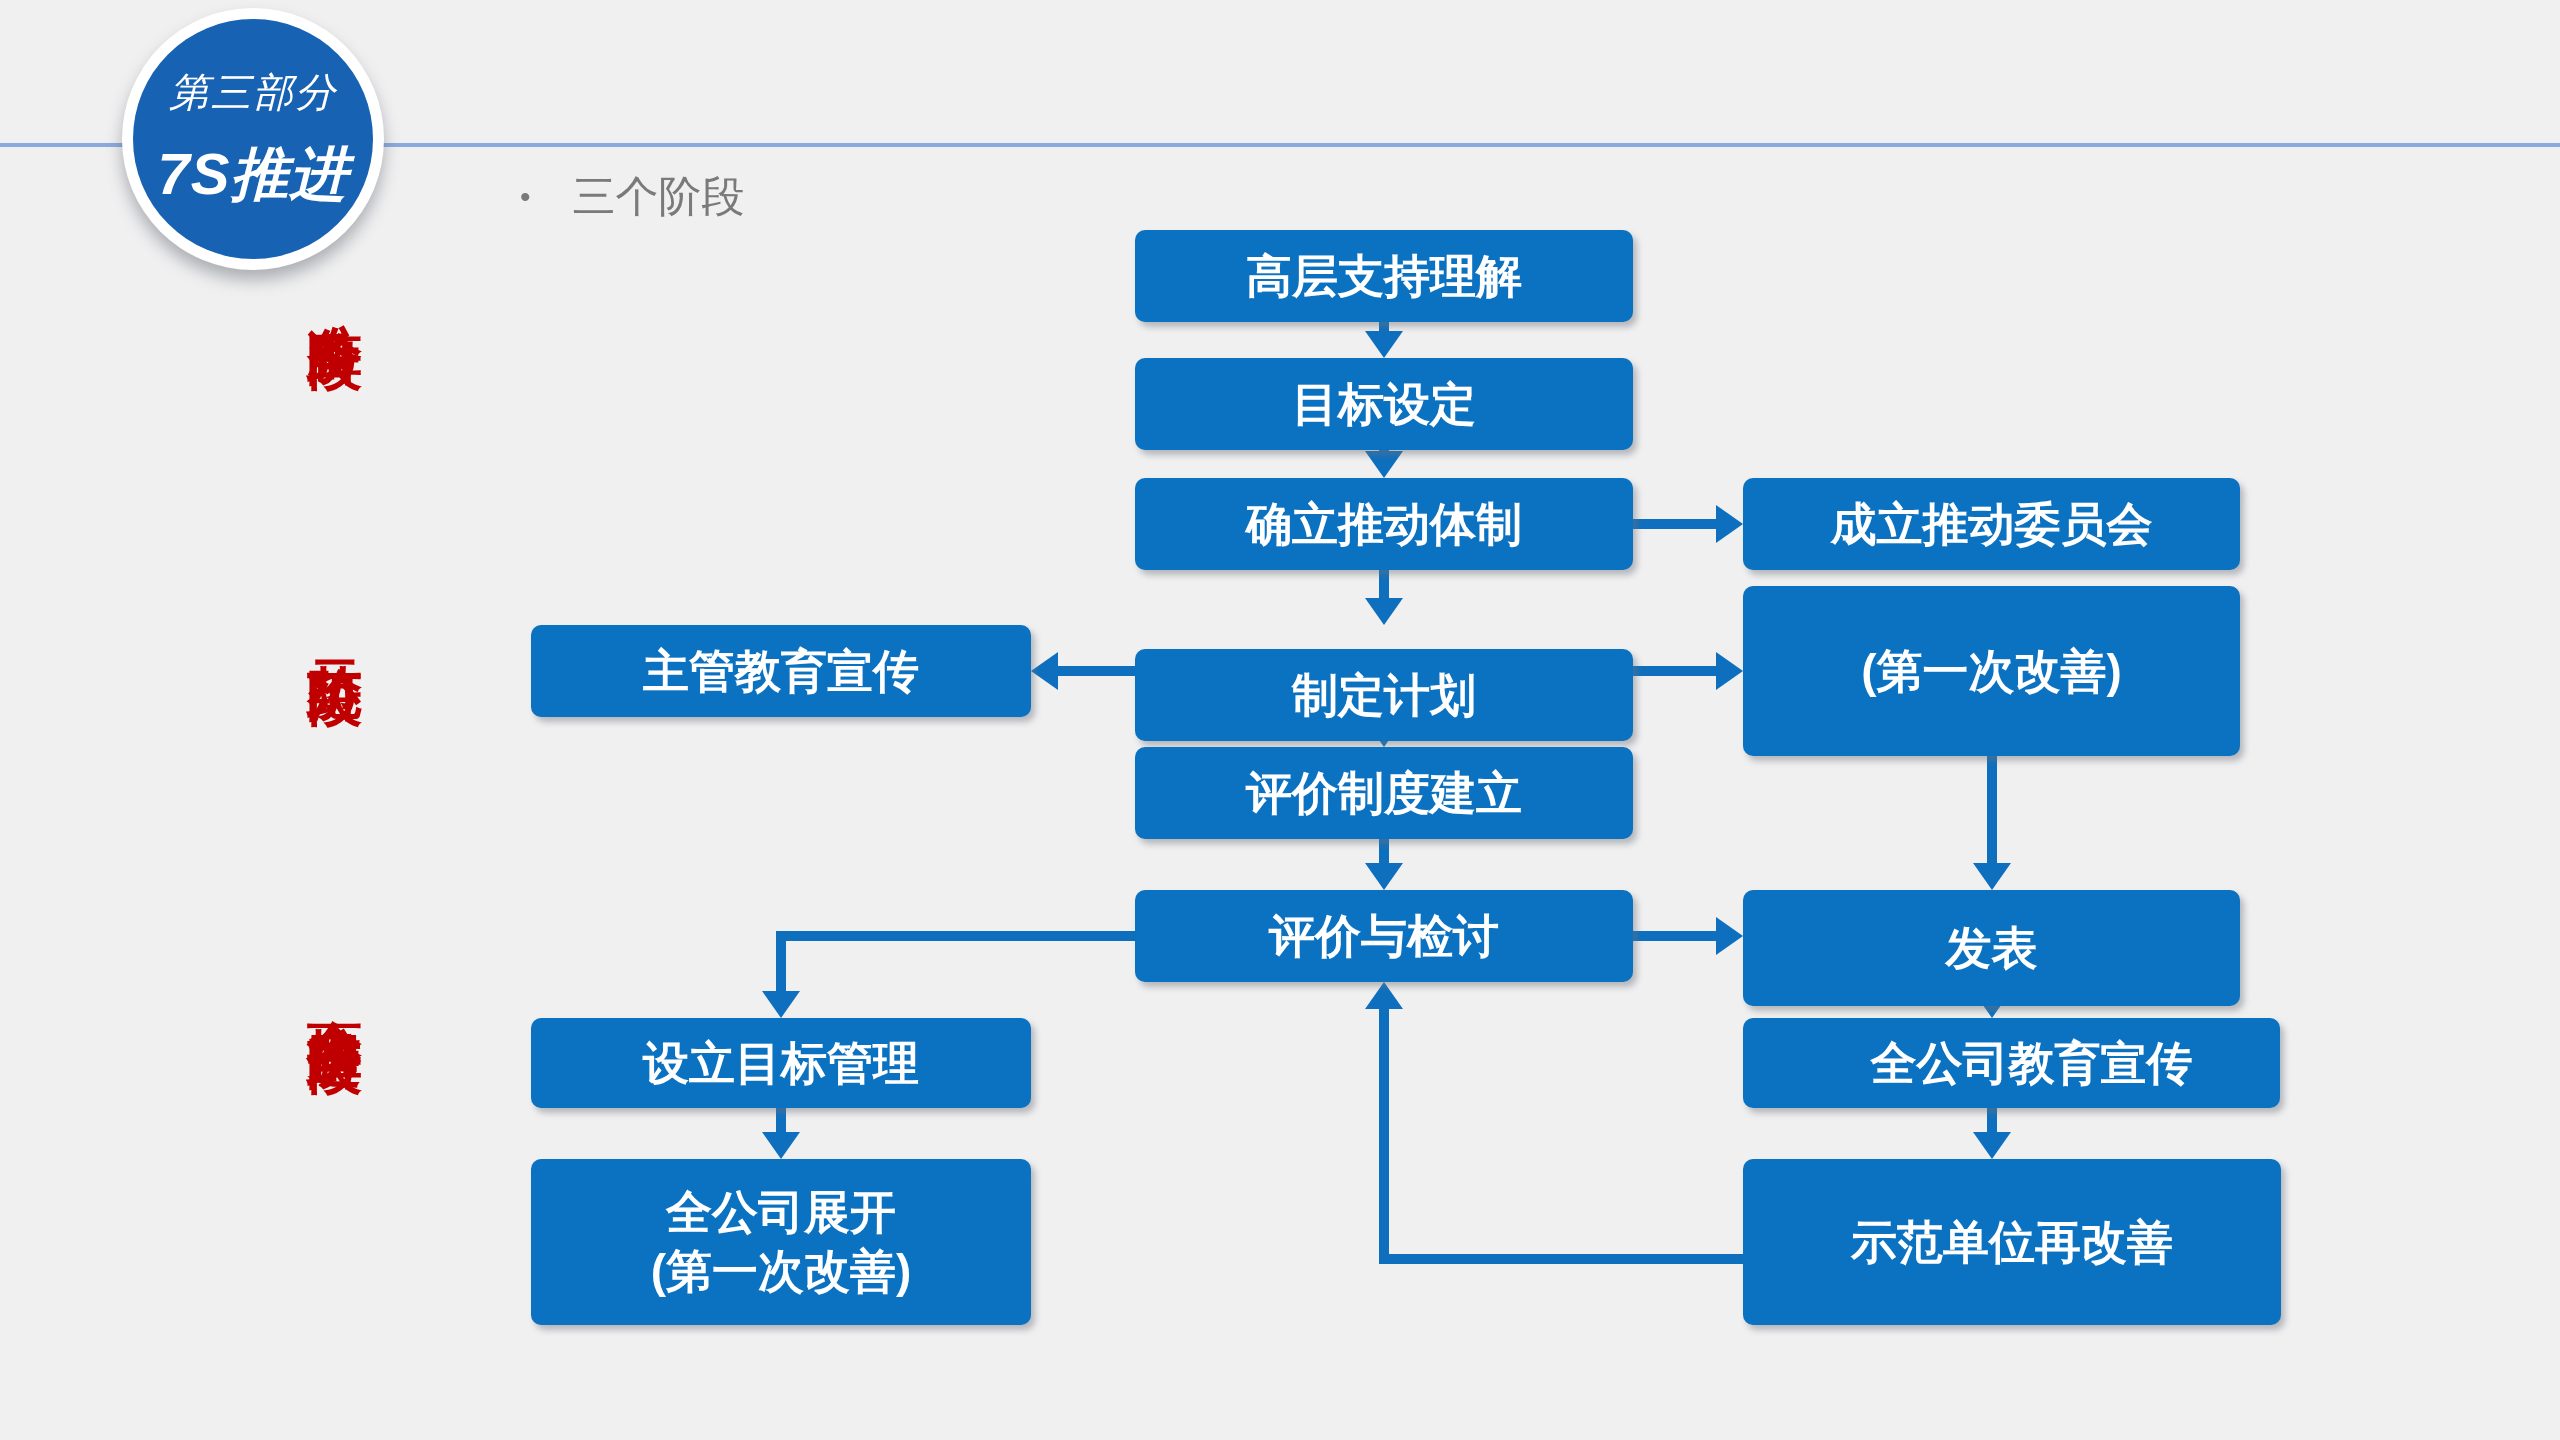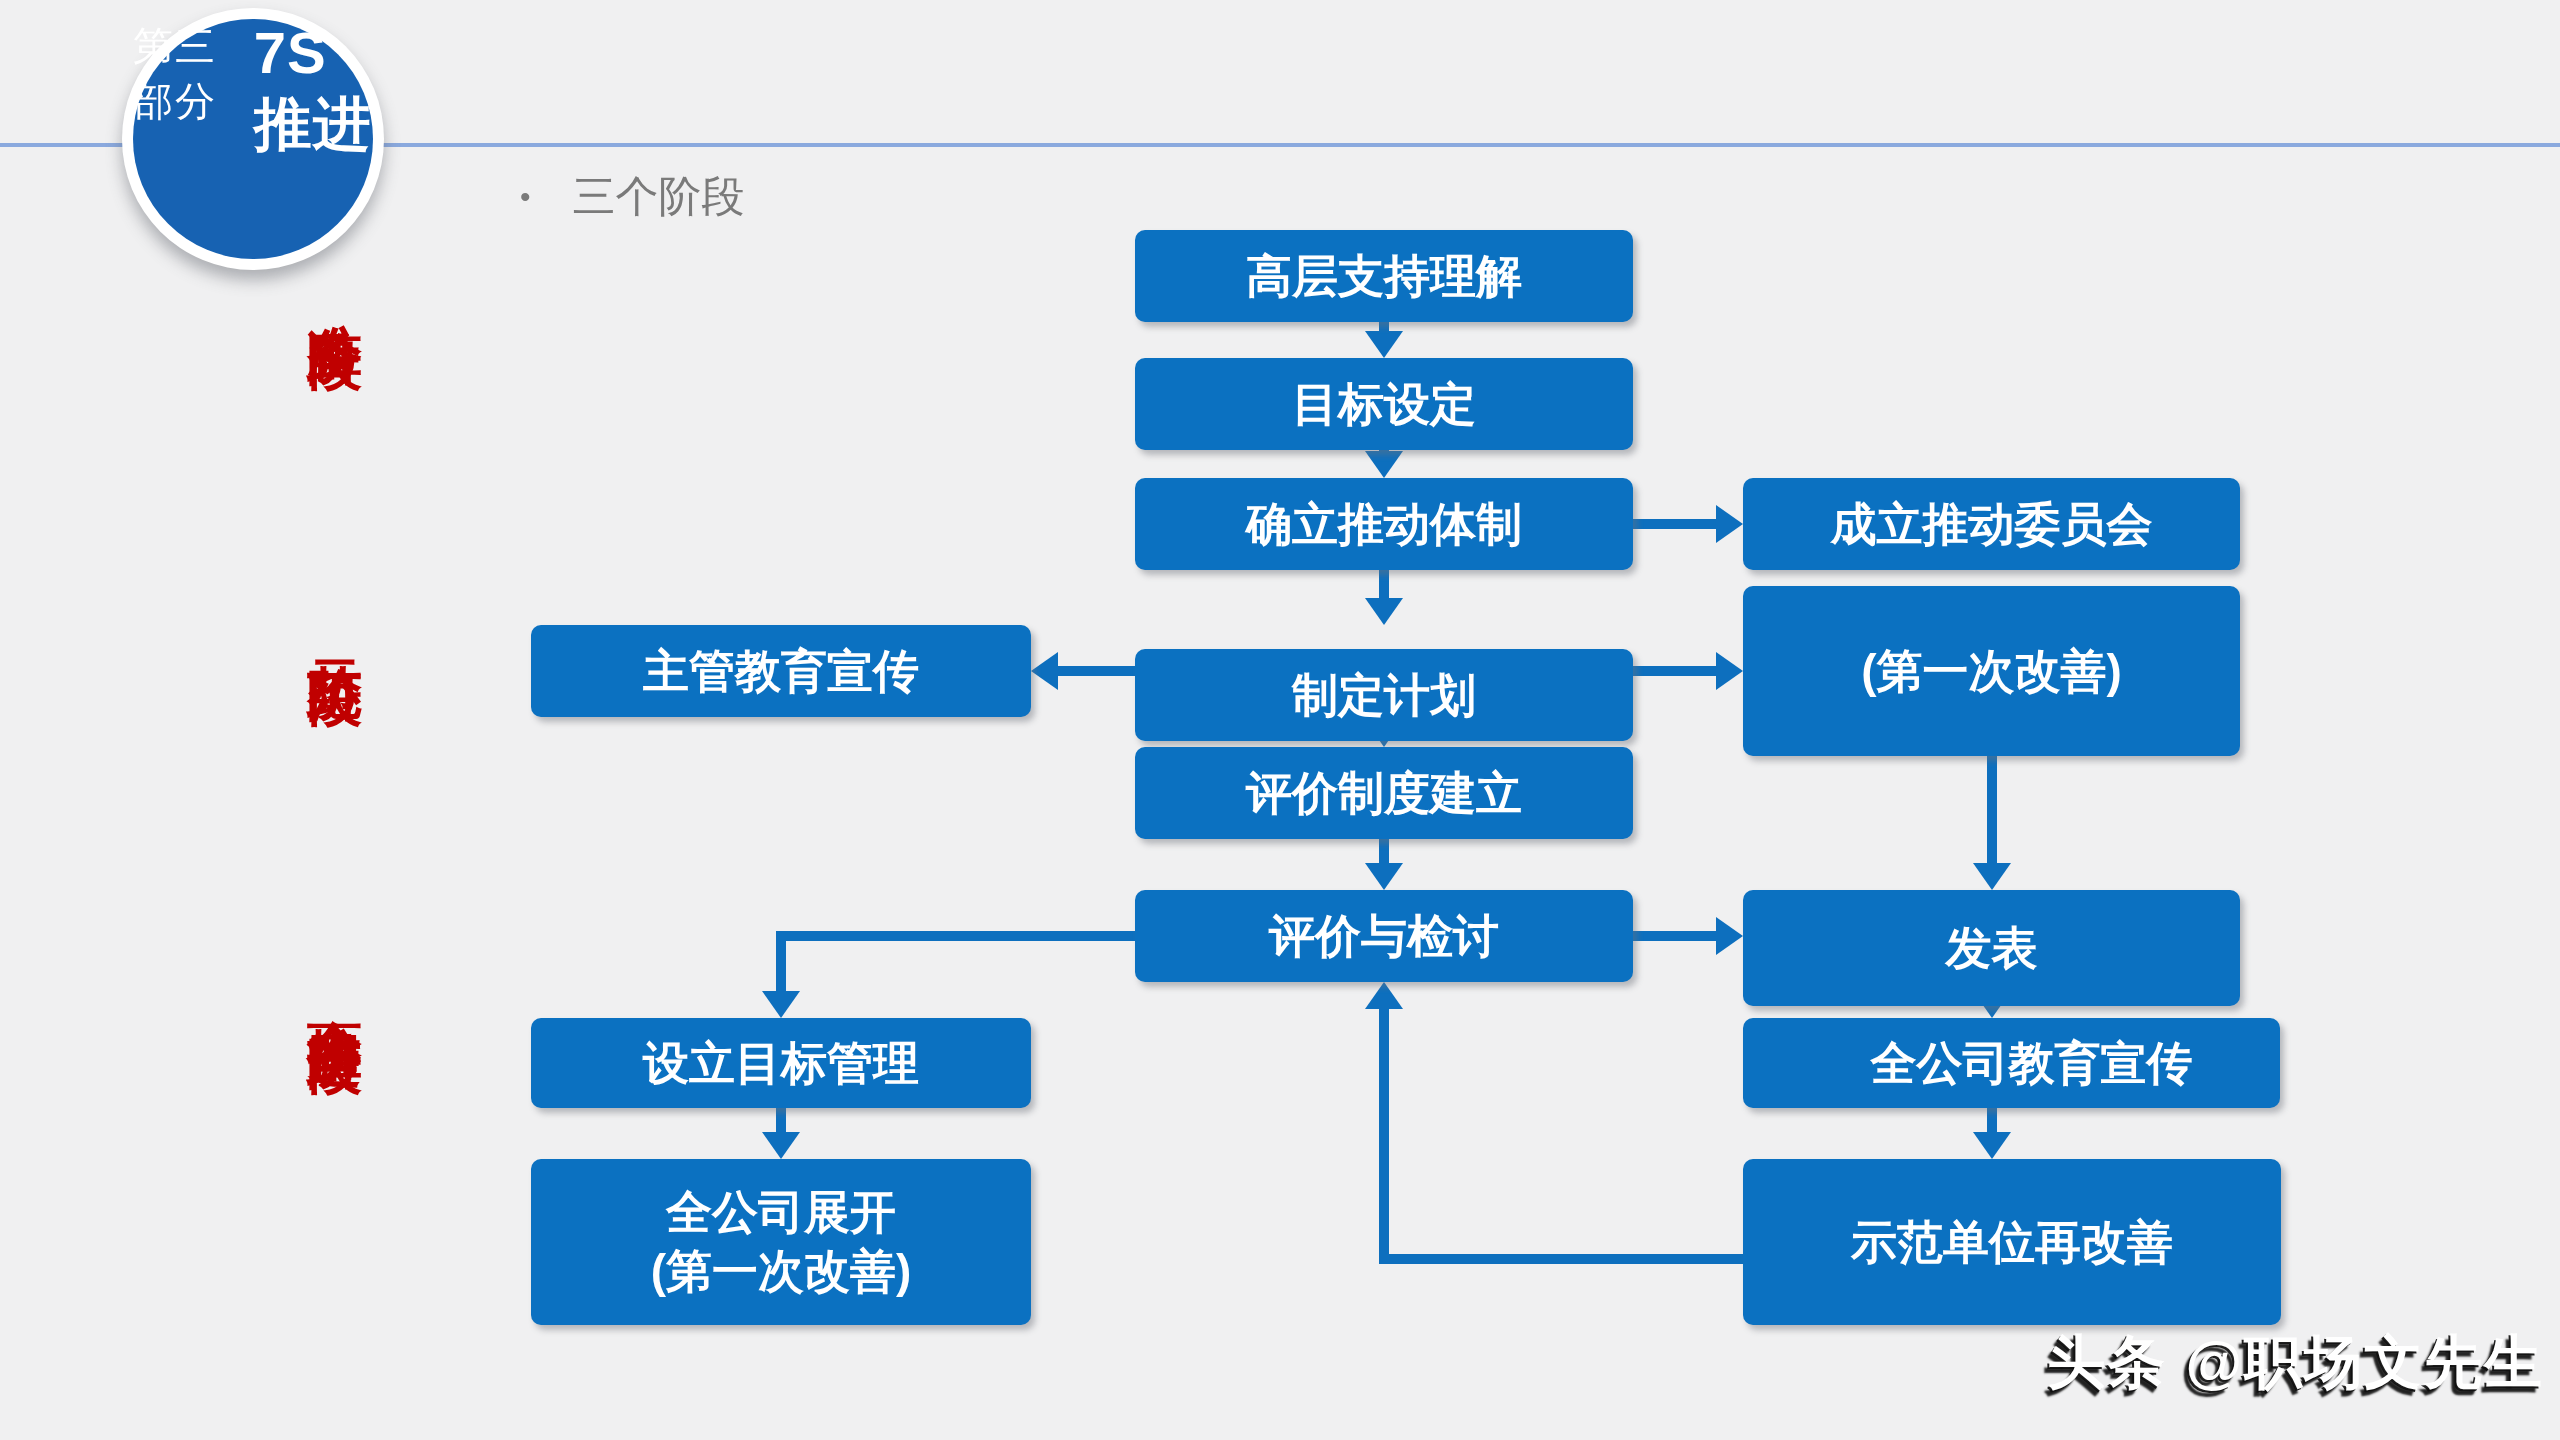--- a/index.html
+++ b/index.html
@@ -17,21 +17,21 @@
     overflow:hidden;font-family:"Liberation Sans","DejaVu Sans",sans-serif;
   }
   .divider{position:absolute;left:0;top:143px;width:2560px;height:4px;background:var(--divider-blue);z-index:1;}
   .badge-outer{
     position:absolute;left:122px;top:8px;width:262px;height:262px;border-radius:50%;
     background:#fff;box-shadow:0 10px 16px rgba(90,95,105,.45);z-index:2;
     display:flex;align-items:center;justify-content:center;
   }
   .badge-inner{
     width:240px;height:240px;border-radius:50%;background:var(--badge-blue);
-    display:flex;flex-direction:row;justify-content:center;gap:16px;color:#fff;
+    display:flex;flex-direction:column;align-items:center;justify-content:center;gap:16px;color:#fff;font-style:italic;
   }
   .badge-line1{font-size:40px;letter-spacing:2px;}
   .badge-line2{font-size:58px;font-weight:bold;letter-spacing:1px;}
   .hdr-title{
     position:absolute;left:485px;top:80px;font-size:44px;color:var(--title-gray);
     display:flex;gap:28px;align-items:baseline;z-index:2;
   }
   .hdr-bullet{
     position:absolute;left:520px;top:168px;font-size:43px;color:var(--title-gray);
     display:flex;align-items:center;gap:42px;z-index:2;
@@ -152,15 +152,14 @@
       <div class="arrow-head" style="left: 762px; top: 1132px; border-left: 19px solid transparent; border-right: 19px solid transparent; border-top: 27px solid var(--arrow-blue);"></div>
       <div class="arrow-stem" style="left: 1986.5px; top: 982px; width: 10px; height: 12px;"></div>
       <div class="arrow-head" style="left: 1972.5px; top: 991px; border-left: 19px solid transparent; border-right: 19px solid transparent; border-top: 27px solid var(--arrow-blue);"></div>
       <div class="arrow-stem" style="left: 1986.5px; top: 1108px; width: 10px; height: 27px;"></div>
       <div class="arrow-head" style="left: 1972.5px; top: 1132px; border-left: 19px solid transparent; border-right: 19px solid transparent; border-top: 27px solid var(--arrow-blue);"></div>
       <div class="arrow-stem" style="left: 1379px; top: 1254px; width: 364px; height: 10px;"></div>
       <div class="arrow-stem" style="left: 1379px; top: 1006px; width: 10px; height: 258px;"></div>
       <div class="arrow-head" style="left: 1365px; top: 982px; border-left: 19px solid transparent; border-right: 19px solid transparent; border-bottom: 27px solid var(--arrow-blue);"></div>
     </div>
 
-  <div class="watermark">头条 @职场文先生</div>
 
 </div>
 
 </body></html>

